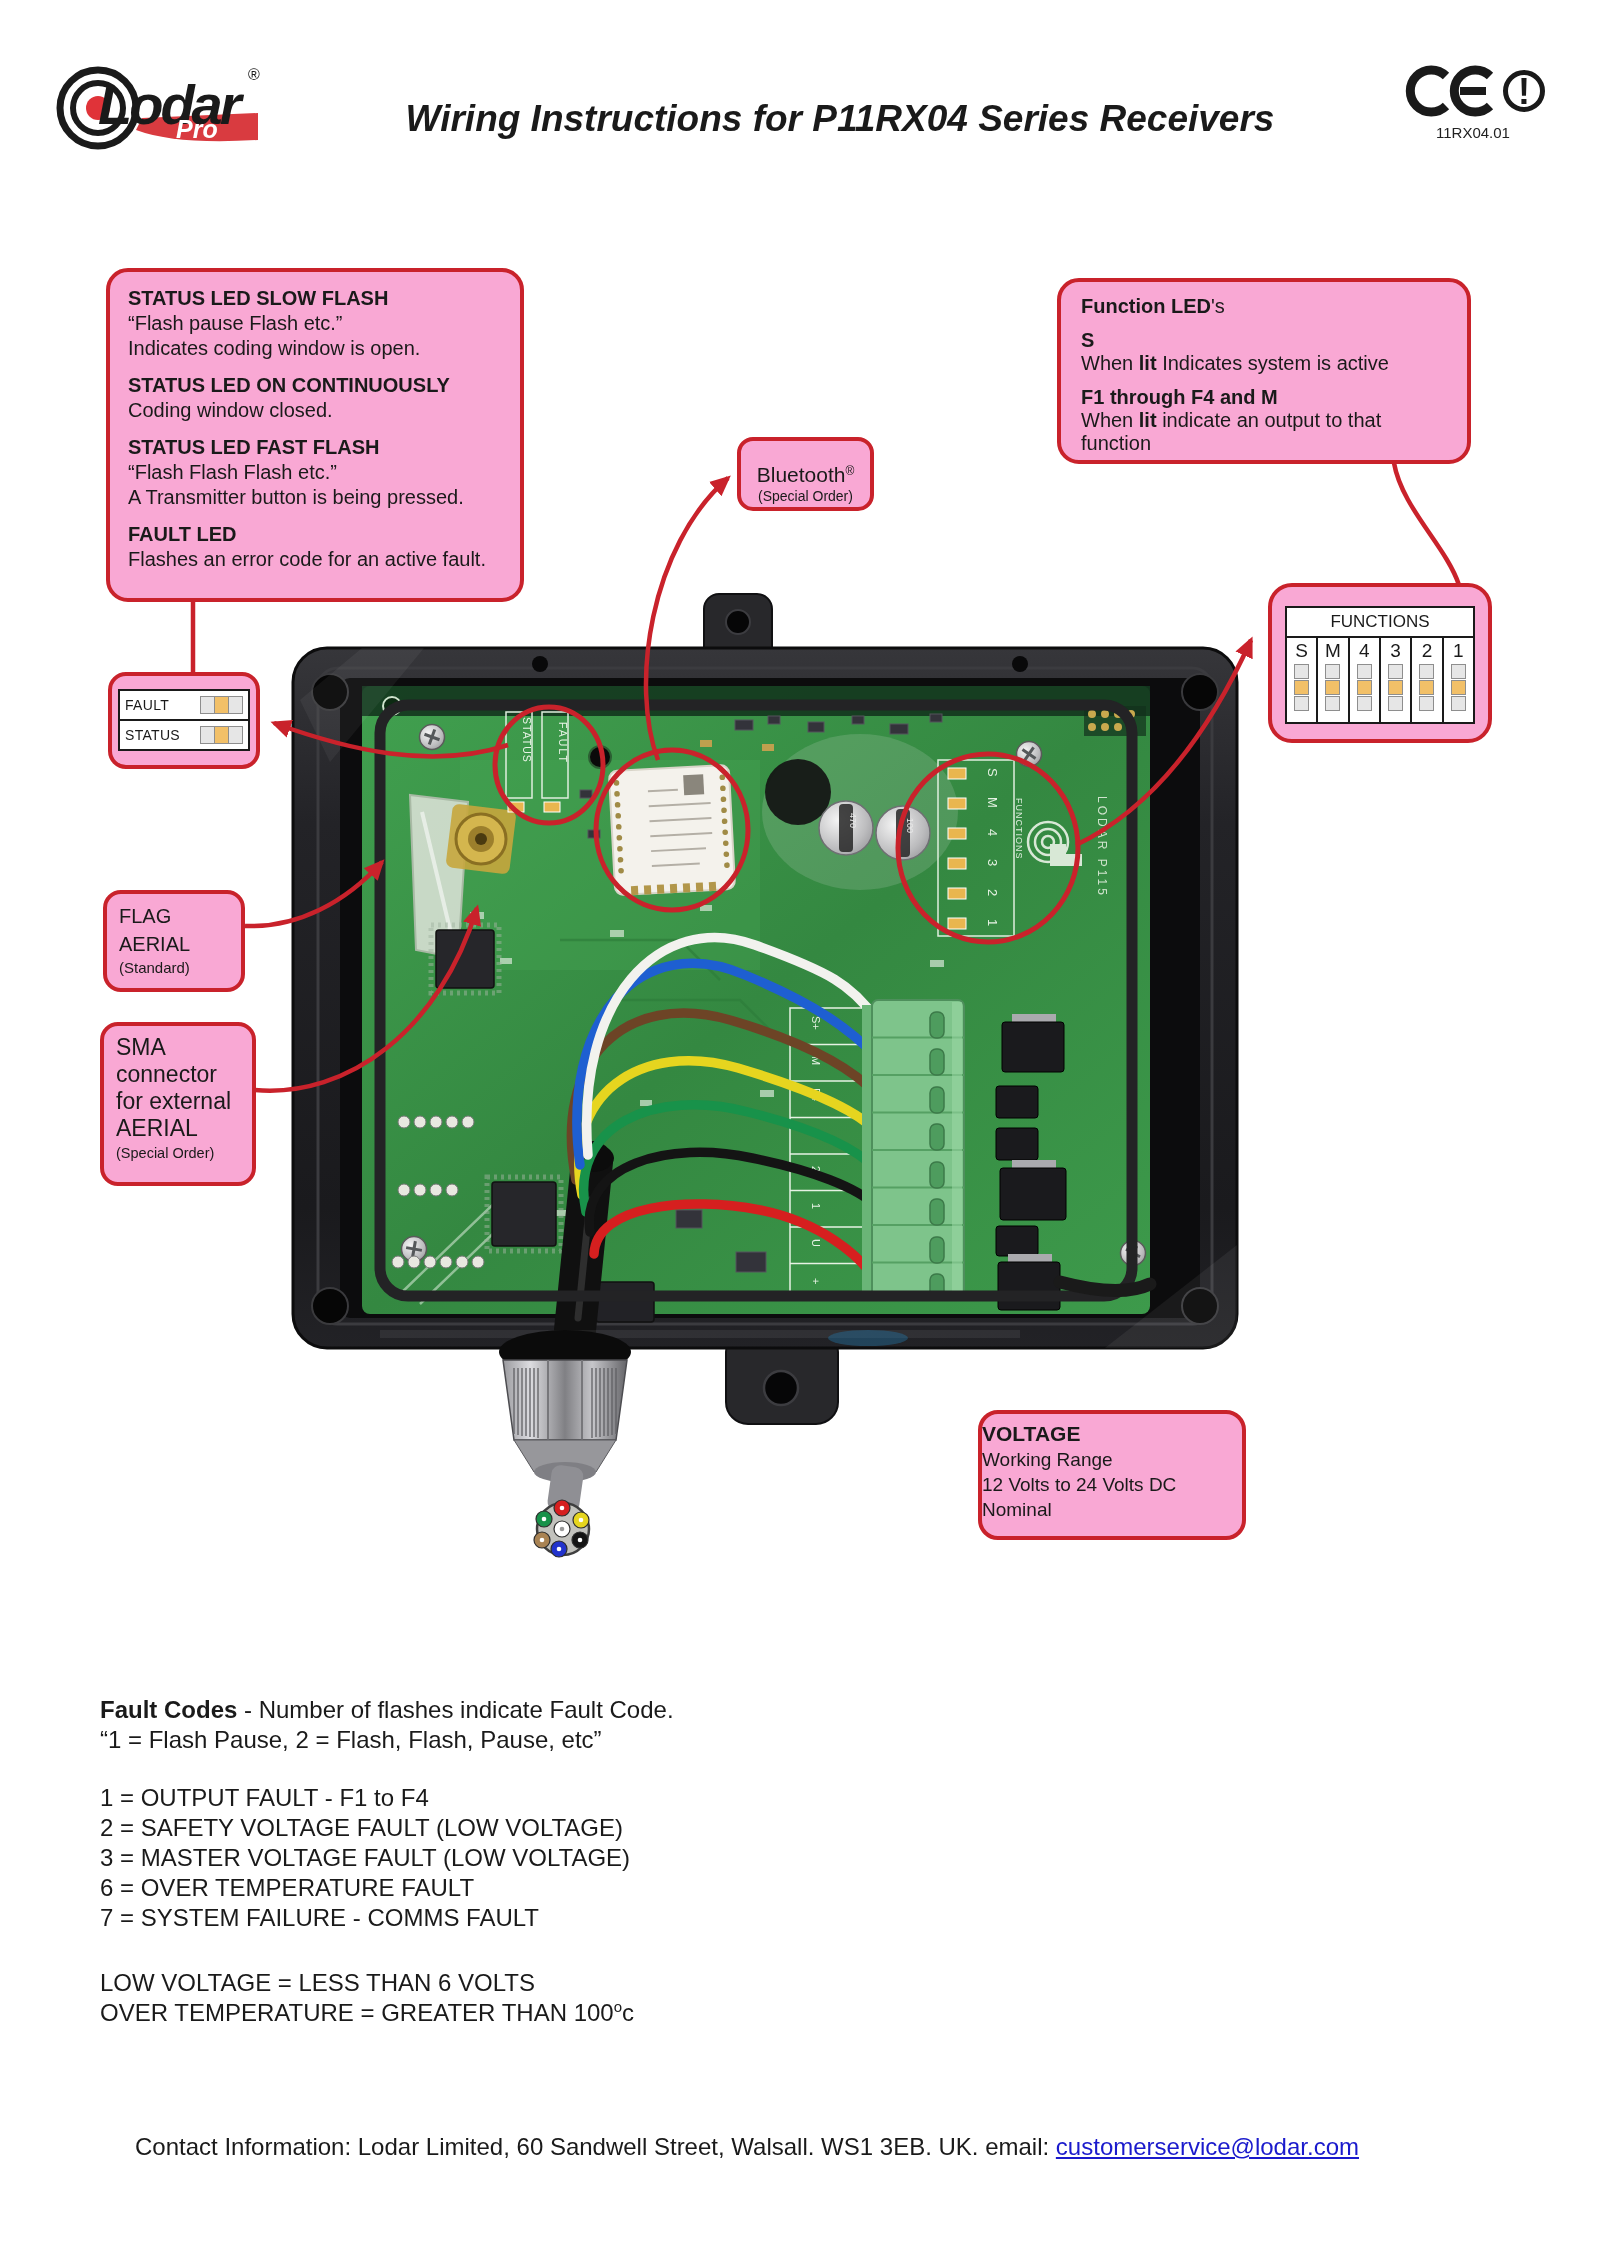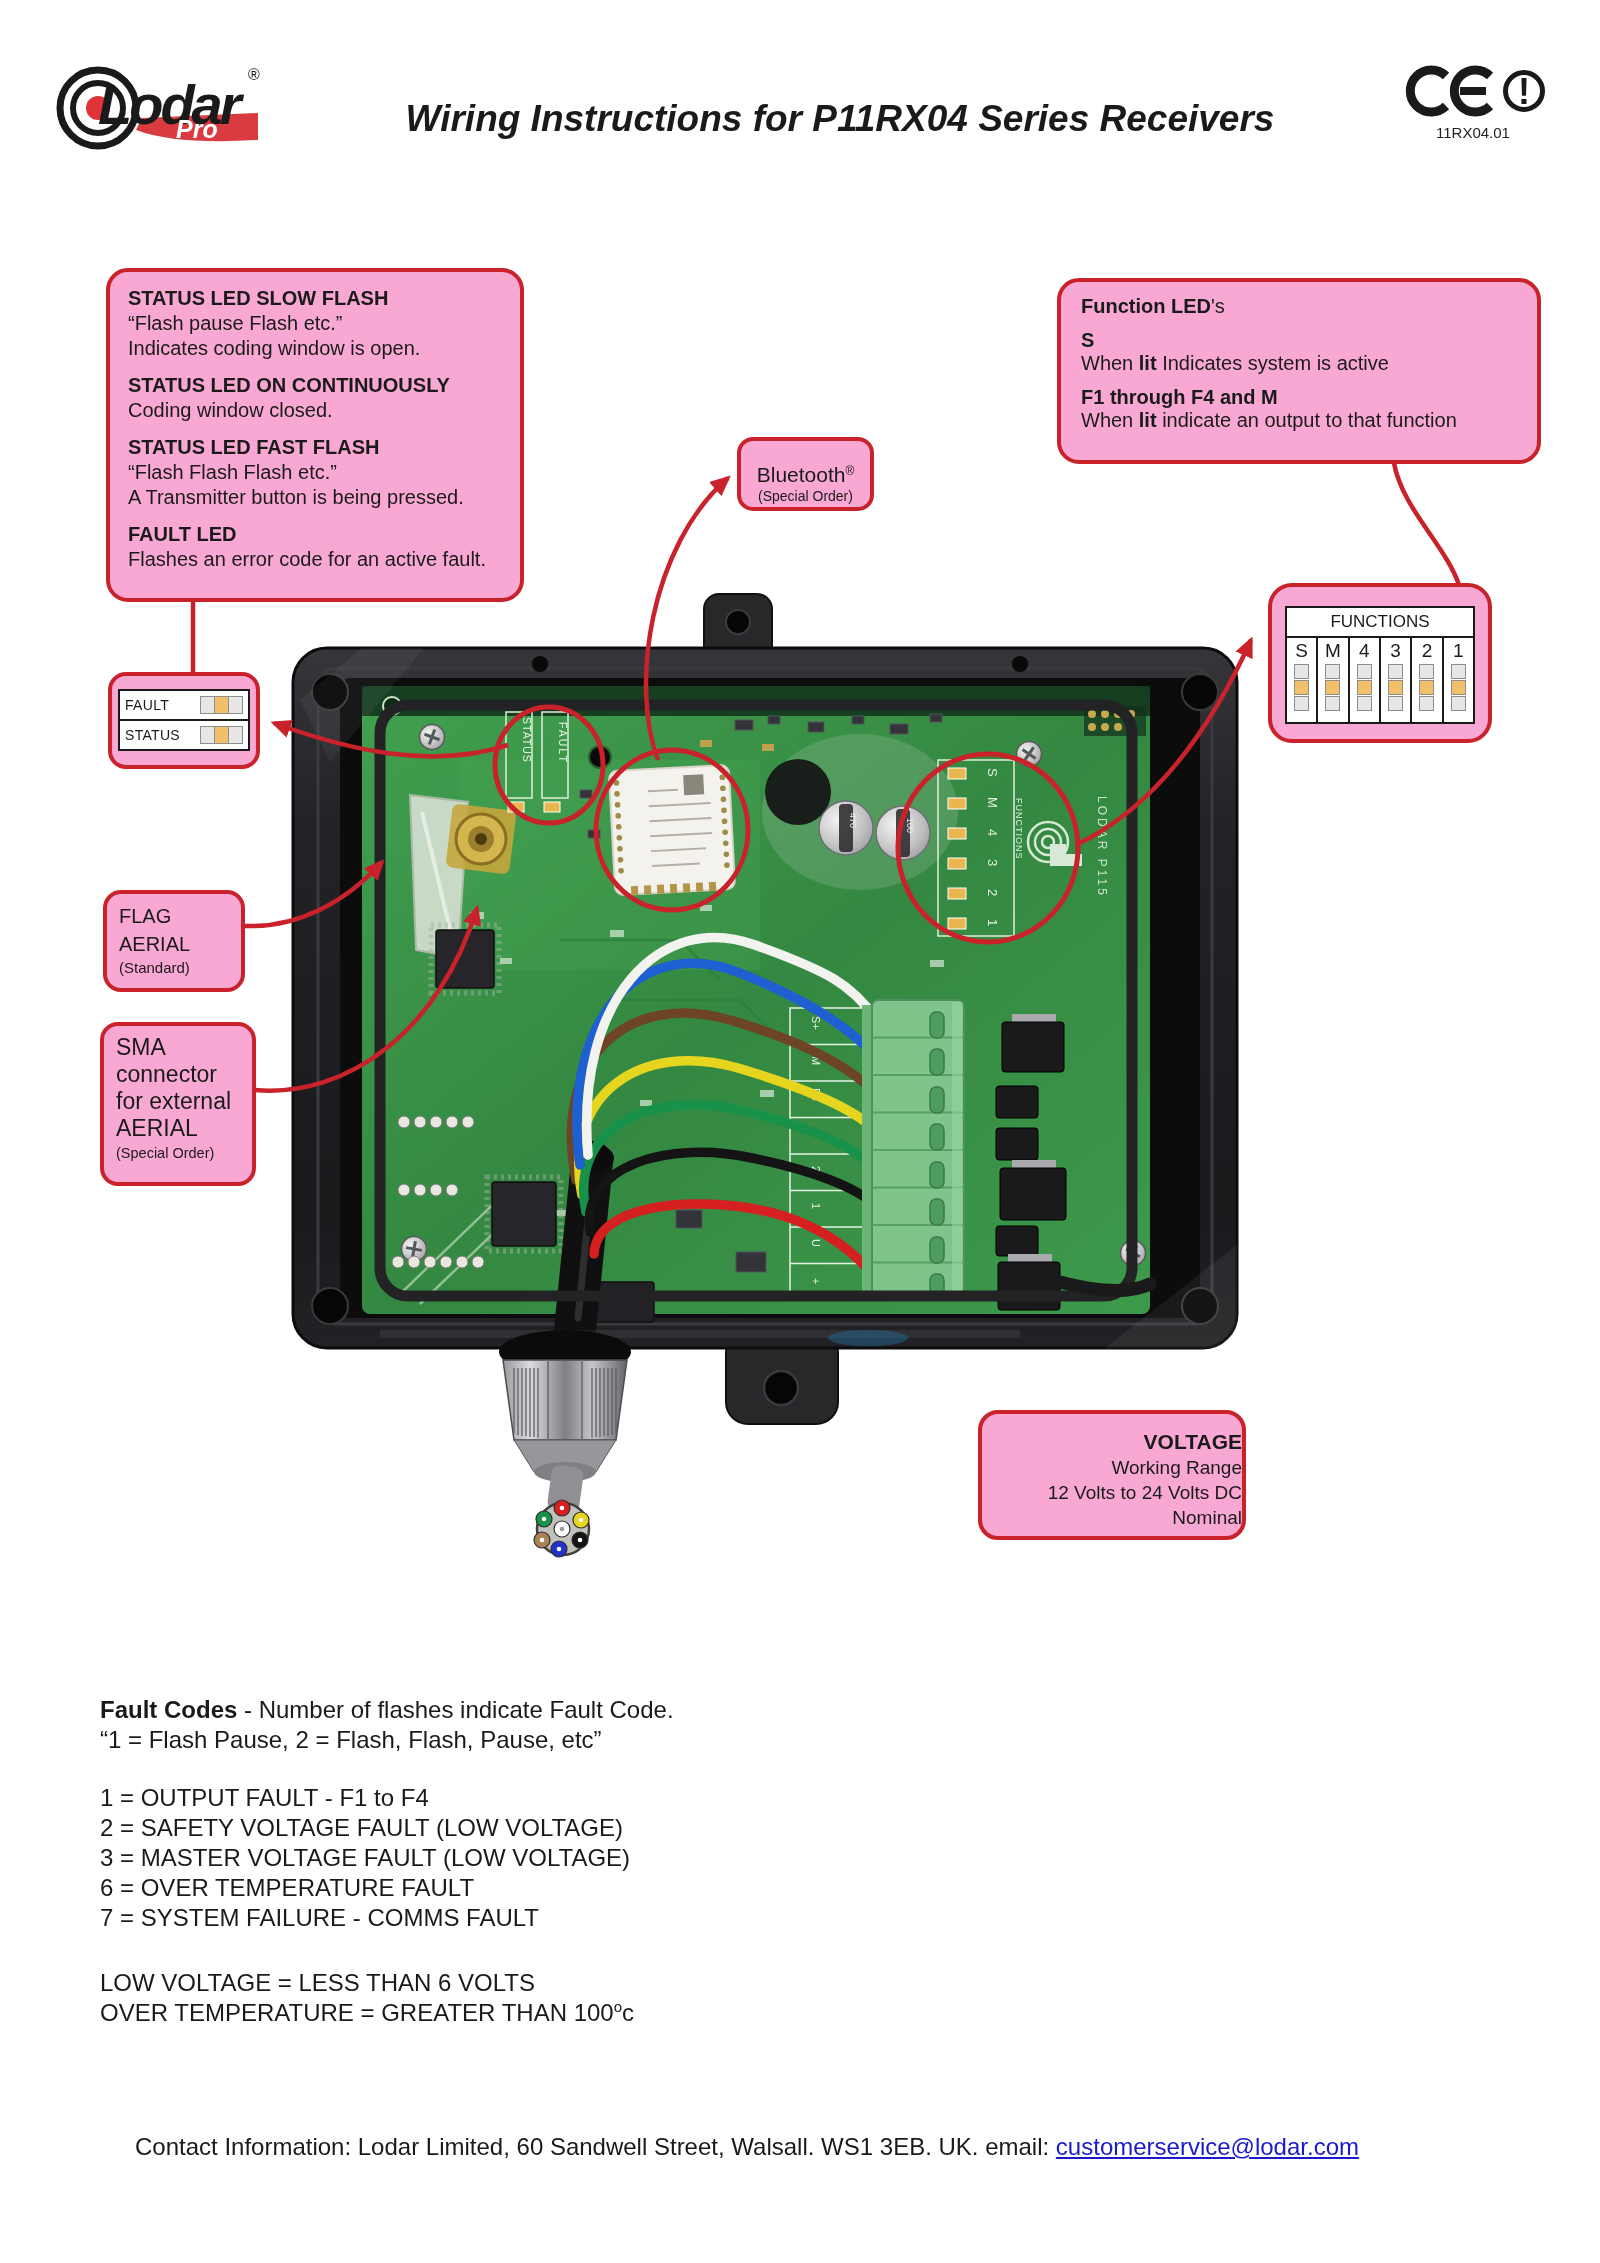--- a/index.html
+++ b/index.html
@@ -14,21 +14,21 @@
   .doc-code{left:1408px;top:124px;width:130px;text-align:center;font-size:15px;color:#222;}
 
   
   .callout{position:absolute;border:4px solid var(--accent-red,#c9222b);
     border-radius:22px;background:#f9a8d4;box-sizing:border-box;z-index:5;}
   .co-h{font-weight:bold;}
   .status-box{left:106px;top:268px;width:418px;height:334px;padding:14px 18px;}
   .status-box .sec{margin-bottom:12px;}
   .status-box .co-h,.status-box .co-t{font-size:20px;line-height:25px;}
 
-  .function-box{left:1057px;top:278px;width:484px;height:186px;padding:13px 20px;}
+  .function-box{left:1057px;top:278px;width:414px;height:186px;padding:13px 20px;}
   .function-box div{font-size:20px;line-height:23px;}
   .function-box .gap{height:11px;}
 
   .bt-box{left:737px;top:437px;width:137px;height:74px;text-align:center;padding-top:22px;border-radius:16px;}
   .bt-name{font-size:21px;}
   .bt-name .sup{font-size:12px;position:relative;top:-7px;}
   .bt-note{font-size:14px;margin-top:1px;}
 
   .fnpanel-box{left:1268px;top:583px;width:224px;height:160px;border-radius:24px;}
   .fn-table{margin:19px auto 0;width:186px;border:2px solid #1a1a1a;background:#fff;}
@@ -50,21 +50,21 @@
   .fs-led i.on{background:var(--led-orange,#f2c068);}
 
   .flag-box{left:103px;top:890px;width:142px;height:102px;padding:8px 12px;border-radius:18px;}
   .flag-box .big{font-size:20px;line-height:28px;}
   .flag-box .small{font-size:15px;line-height:19px;}
 
   .sma-box{left:100px;top:1022px;width:156px;height:164px;padding:8px 12px;border-radius:18px;}
   .sma-box .big{font-size:23px;line-height:27px;}
   .sma-box .small{font-size:14.5px;line-height:19px;margin-top:2px;}
 
-  .volt-box{left:978px;top:1410px;width:268px;height:130px;text-align:right;padding-top:15px;border-radius:20px;}
+  .volt-box{left:978px;top:1410px;width:268px;height:130px;text-align:left;padding-top:7px;border-radius:20px;}
   .volt-box .t{font-size:21px;font-weight:bold;line-height:26px;}
   .volt-box .l{font-size:19px;line-height:25px;}
 
   
   .fault-codes{left:100px;top:1695px;width:900px;font-size:24px;line-height:30px;}
   .fault-codes .codes{margin-top:28px;}
   .fault-codes .notes{margin-top:35px;}
   .sup-o{font-size:15px;position:relative;top:-9px;}
 
   

